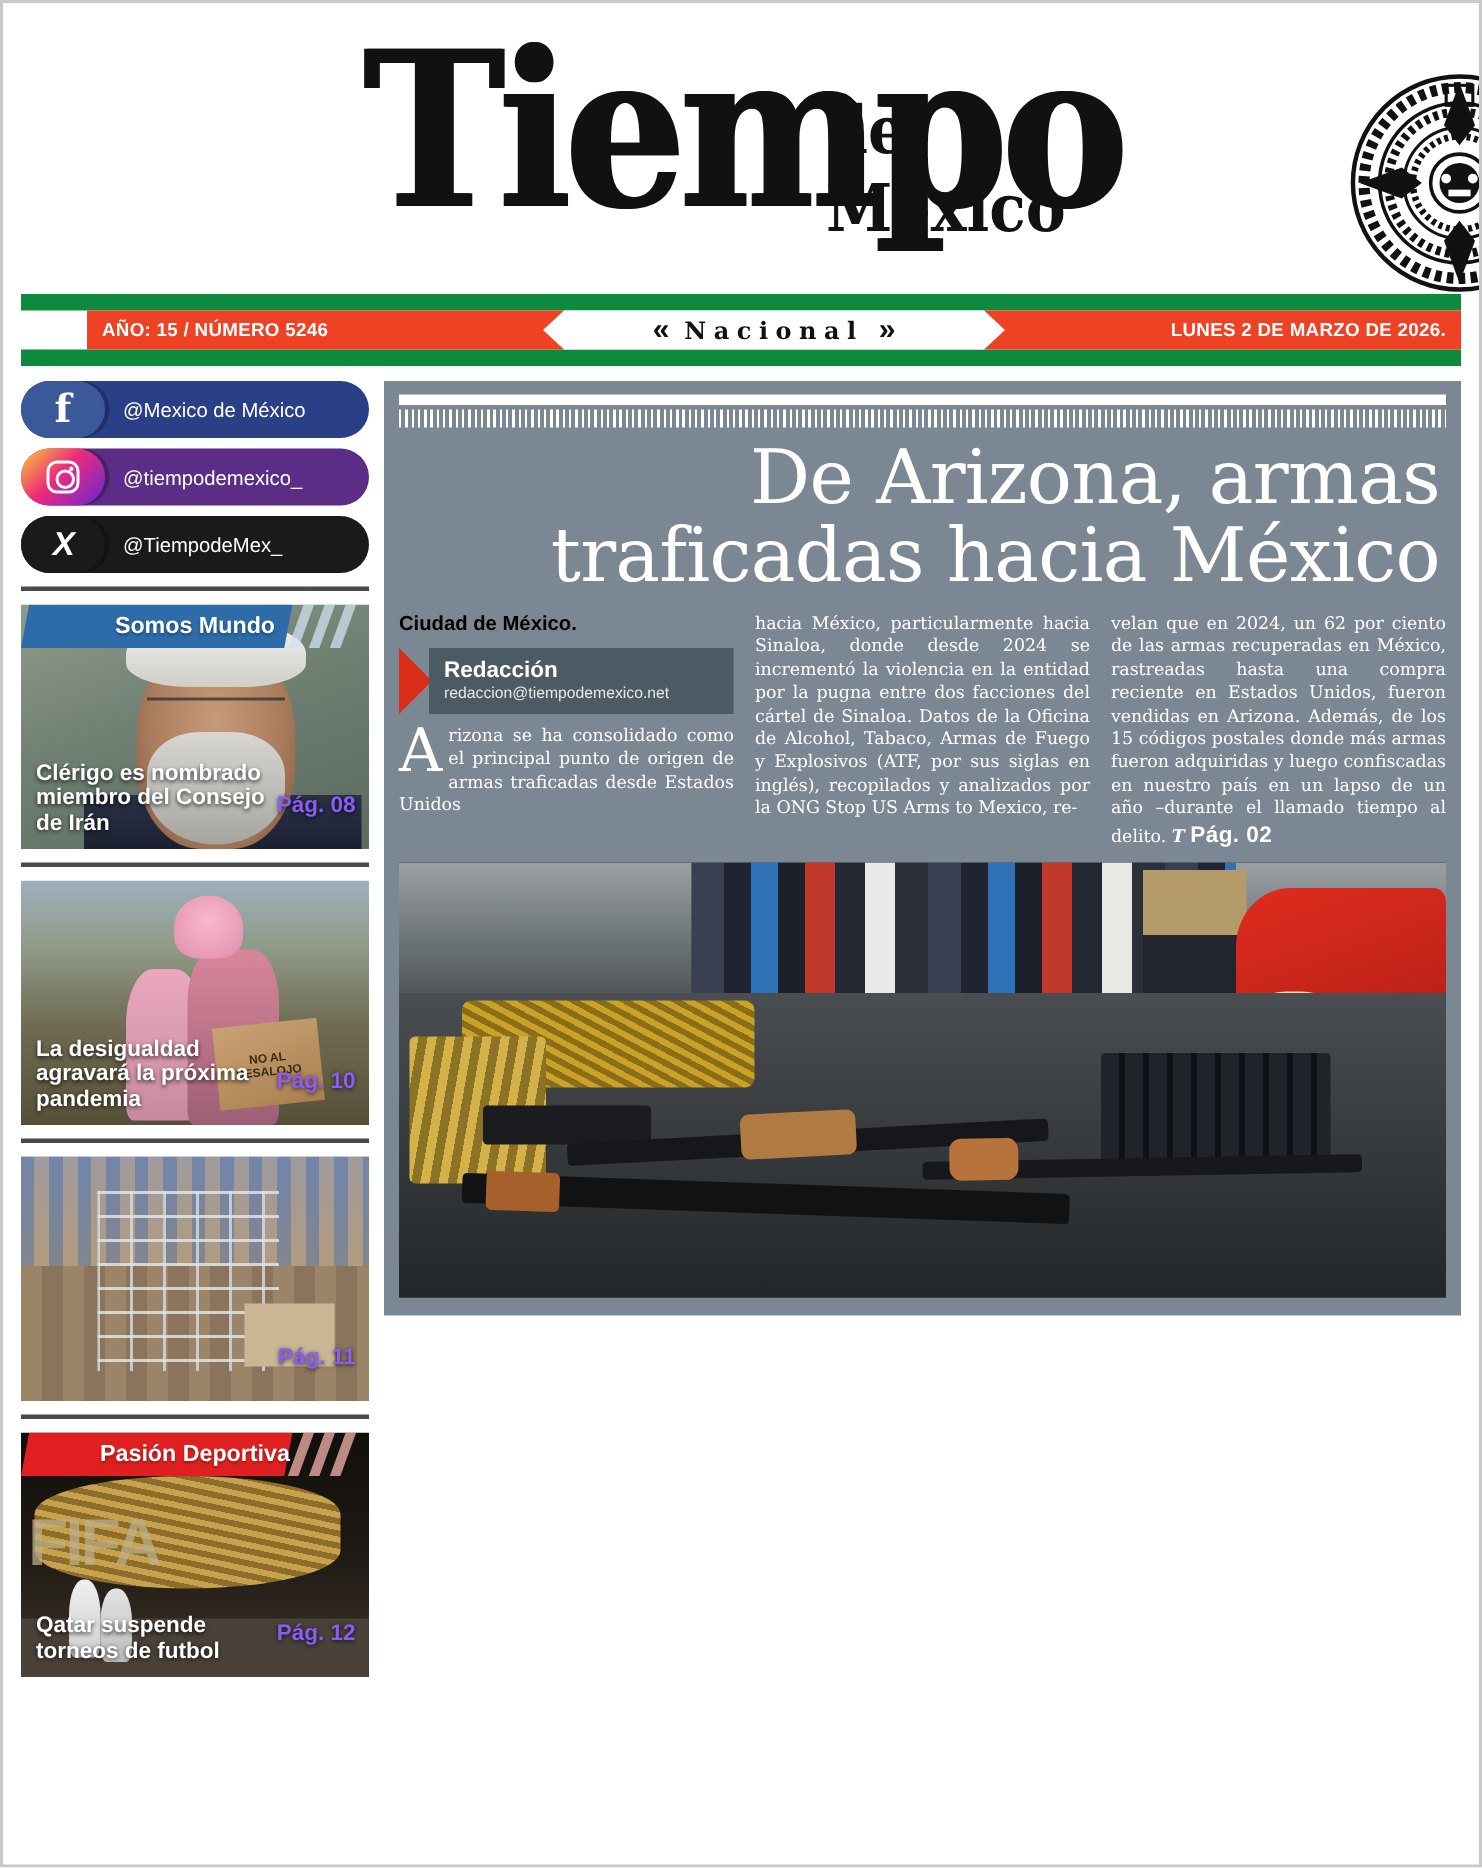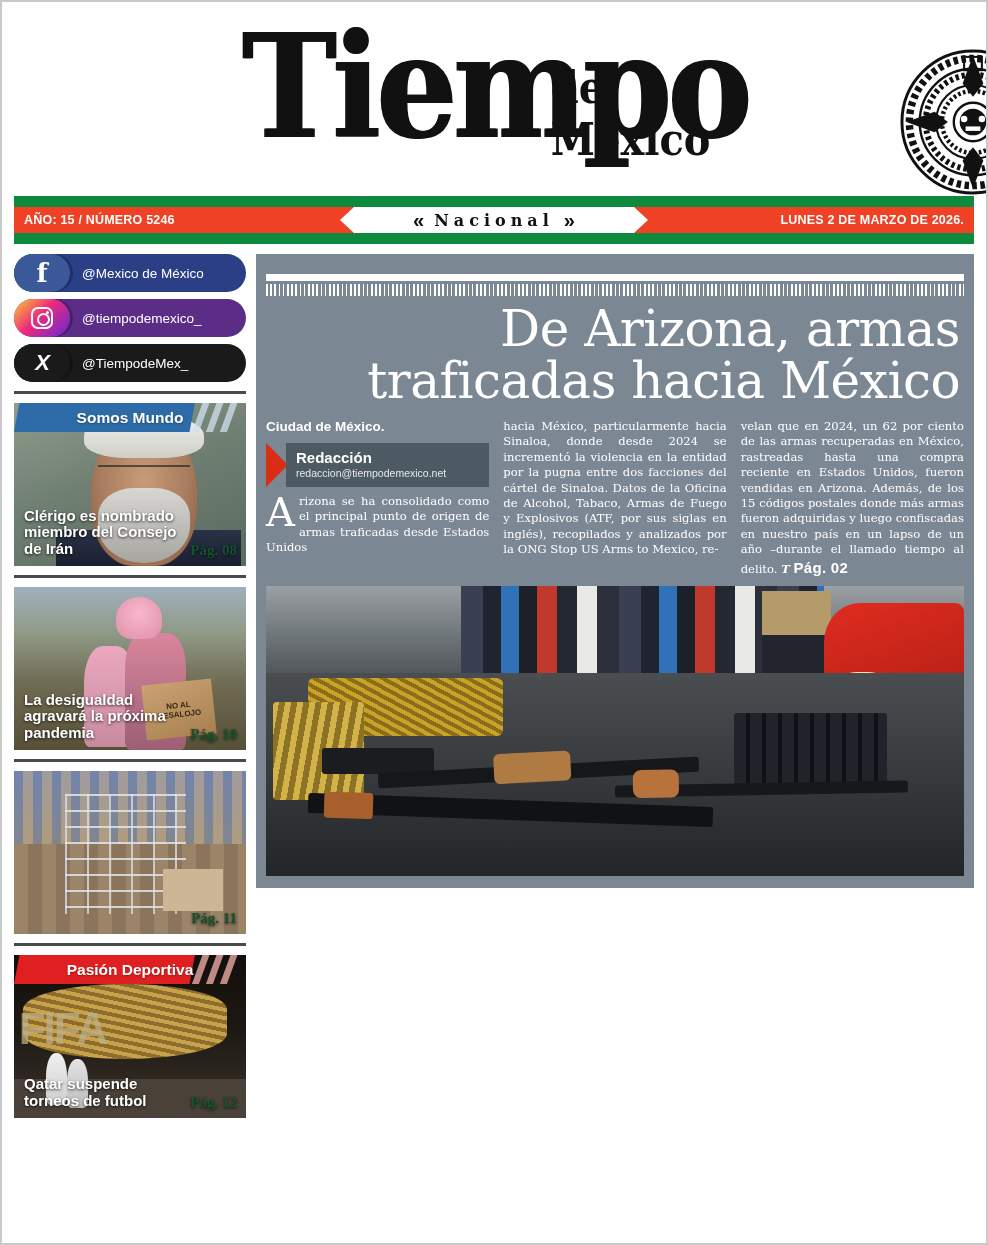--- a/index.html
+++ b/index.html
@@ -43,21 +43,21 @@
   }
   .aztec {
     position: absolute;
     left: 648px; top: 8px;
     width: 148px; height: 148px;
   }
 
   
   .ribbon-wrap { padding: 0 14px; }
   .ribbon-green { height: 11px; background: #0d8a3e; }
-  .ribbon-mid { height: 26px; position: relative; display: flex; align-items: stretch; }
+  .ribbon-mid { height: 26px; position: relative; display: flex; align-items: stretch; margin-left: 44px; }
   .ribbon-left, .ribbon-right {
     background: #ef4123; flex: 1; display: flex; align-items: center;
     color: #fff; font-size: 12.5px; font-weight: bold; letter-spacing: 0.2px;
     font-family: "Liberation Sans", sans-serif;
   }
   .ribbon-left { padding-left: 10px; justify-content: flex-start; }
   .ribbon-right { padding-right: 10px; justify-content: flex-end; }
   .ribbon-center {
     background: #fff; width: 280px; display: flex; align-items: center;
     justify-content: center; gap: 10px; position: relative;
@@ -129,22 +129,22 @@
     font-family: "Liberation Sans", sans-serif; text-align: center; width: 74%;
     text-shadow: 0 1px 2px rgba(0,0,0,.35);
   }
   .card-title {
     position: absolute; left: 10px; bottom: 8px; right: 62px; z-index: 5;
     color: #fff; font-size: 15px; font-weight: bold; line-height: 1.12;
     font-family: "Liberation Sans", sans-serif;
     text-shadow: 0 1px 3px rgba(0,0,0,.75);
   }
   .card-page {
-    position: absolute; right: 9px; bottom: 7px; z-index: 5; color: #14532d;
-    font-size: 15px; font-weight: bold; font-family: Liberation Serif, serif;
+    position: absolute; right: 9px; bottom: 21px; z-index: 5; color: #8b5cf6;
+    font-size: 15px; font-weight: bold; font-family: Liberation Sans, sans-serif;
     text-shadow: 0 1px 3px rgba(0,0,0,.75);
   }
   .card-sep { height: 3px; background: #4a4a4a; margin: 9px 0; }
 
   
   .ph { position: absolute; inset: 0; }
   
   .ph-iran { background: linear-gradient(160deg,#8e9c8a 0%, #6f7f72 45%, #5a6a60 100%); }
   .iran-face { position:absolute; left:33%; top:12%; width:46%; height:88%;
     background: radial-gradient(ellipse at 50% 40%, #c79a79 0%, #a87b5c 60%, #7d5740 100%);
@@ -187,32 +187,32 @@
     border-radius: 50% / 34%; }
   .fifa-logo { position:absolute; left:2%; top:30%; font-size:44px; font-weight:bold;
     color: rgba(190,178,140,.72); font-family:"Liberation Sans", sans-serif; letter-spacing:-2px; }
   .fifa-g1 { position:absolute; left:14%; bottom:8%; width:9%; height:32%;
     background: linear-gradient(180deg,#efefef,#cfcfcf); border-radius:45% 45% 20% 20%; }
   .fifa-g2 { position:absolute; left:23%; bottom:6%; width:9%; height:30%;
     background: linear-gradient(180deg,#e3e3e3,#bdbdbd); border-radius:45% 45% 20% 20%; }
   .fifa-ground { position:absolute; left:0; right:0; bottom:0; height:24%; background:#4a4138; }
 
   
-  .lead { background: #7c8794; padding: 20px 10px 12px 10px; position: relative; }
+  .lead { background: #7c8794; padding: 9px 10px 12px 10px; position: relative; }
   .lead-rule-a { height: 7px; background: #ffffff; margin-bottom: 3px; }
   .lead-rule-b { height: 12px; background: repeating-linear-gradient(90deg,#ffffff 0 1.6px, #7c8794 1.6px 4.2px); }
   .lead-head {
     font-family: "DejaVu Serif", serif; color: #ffffff; font-weight: normal;
     font-size: 50px; line-height: 1.03; letter-spacing: -0.5px;
     text-align: right; padding: 8px 4px 10px 4px;
   }
   .lead-cols { display: flex; gap: 14px; padding-top: 2px; }
   .lead-col { flex: 1; }
   .dateline {
-    color: #ffffff; font-size: 13.5px; font-weight: bold; margin-bottom: 9px;
+    color: #000000; font-size: 13.5px; font-weight: bold; margin-bottom: 9px;
     font-family: "Liberation Sans", sans-serif;
   }
   .byline { display: flex; align-items: stretch; height: 44px; margin-bottom: 7px; }
   .byline-arrow {
     width: 0; height: 0; flex: 0 0 22px;
     border-top: 22px solid transparent; border-bottom: 22px solid transparent;
     border-left: 22px solid #d92d16;
   }
   .byline-box {
     flex: 1; background: #4c5a63; padding: 4px 6px 4px 10px;

